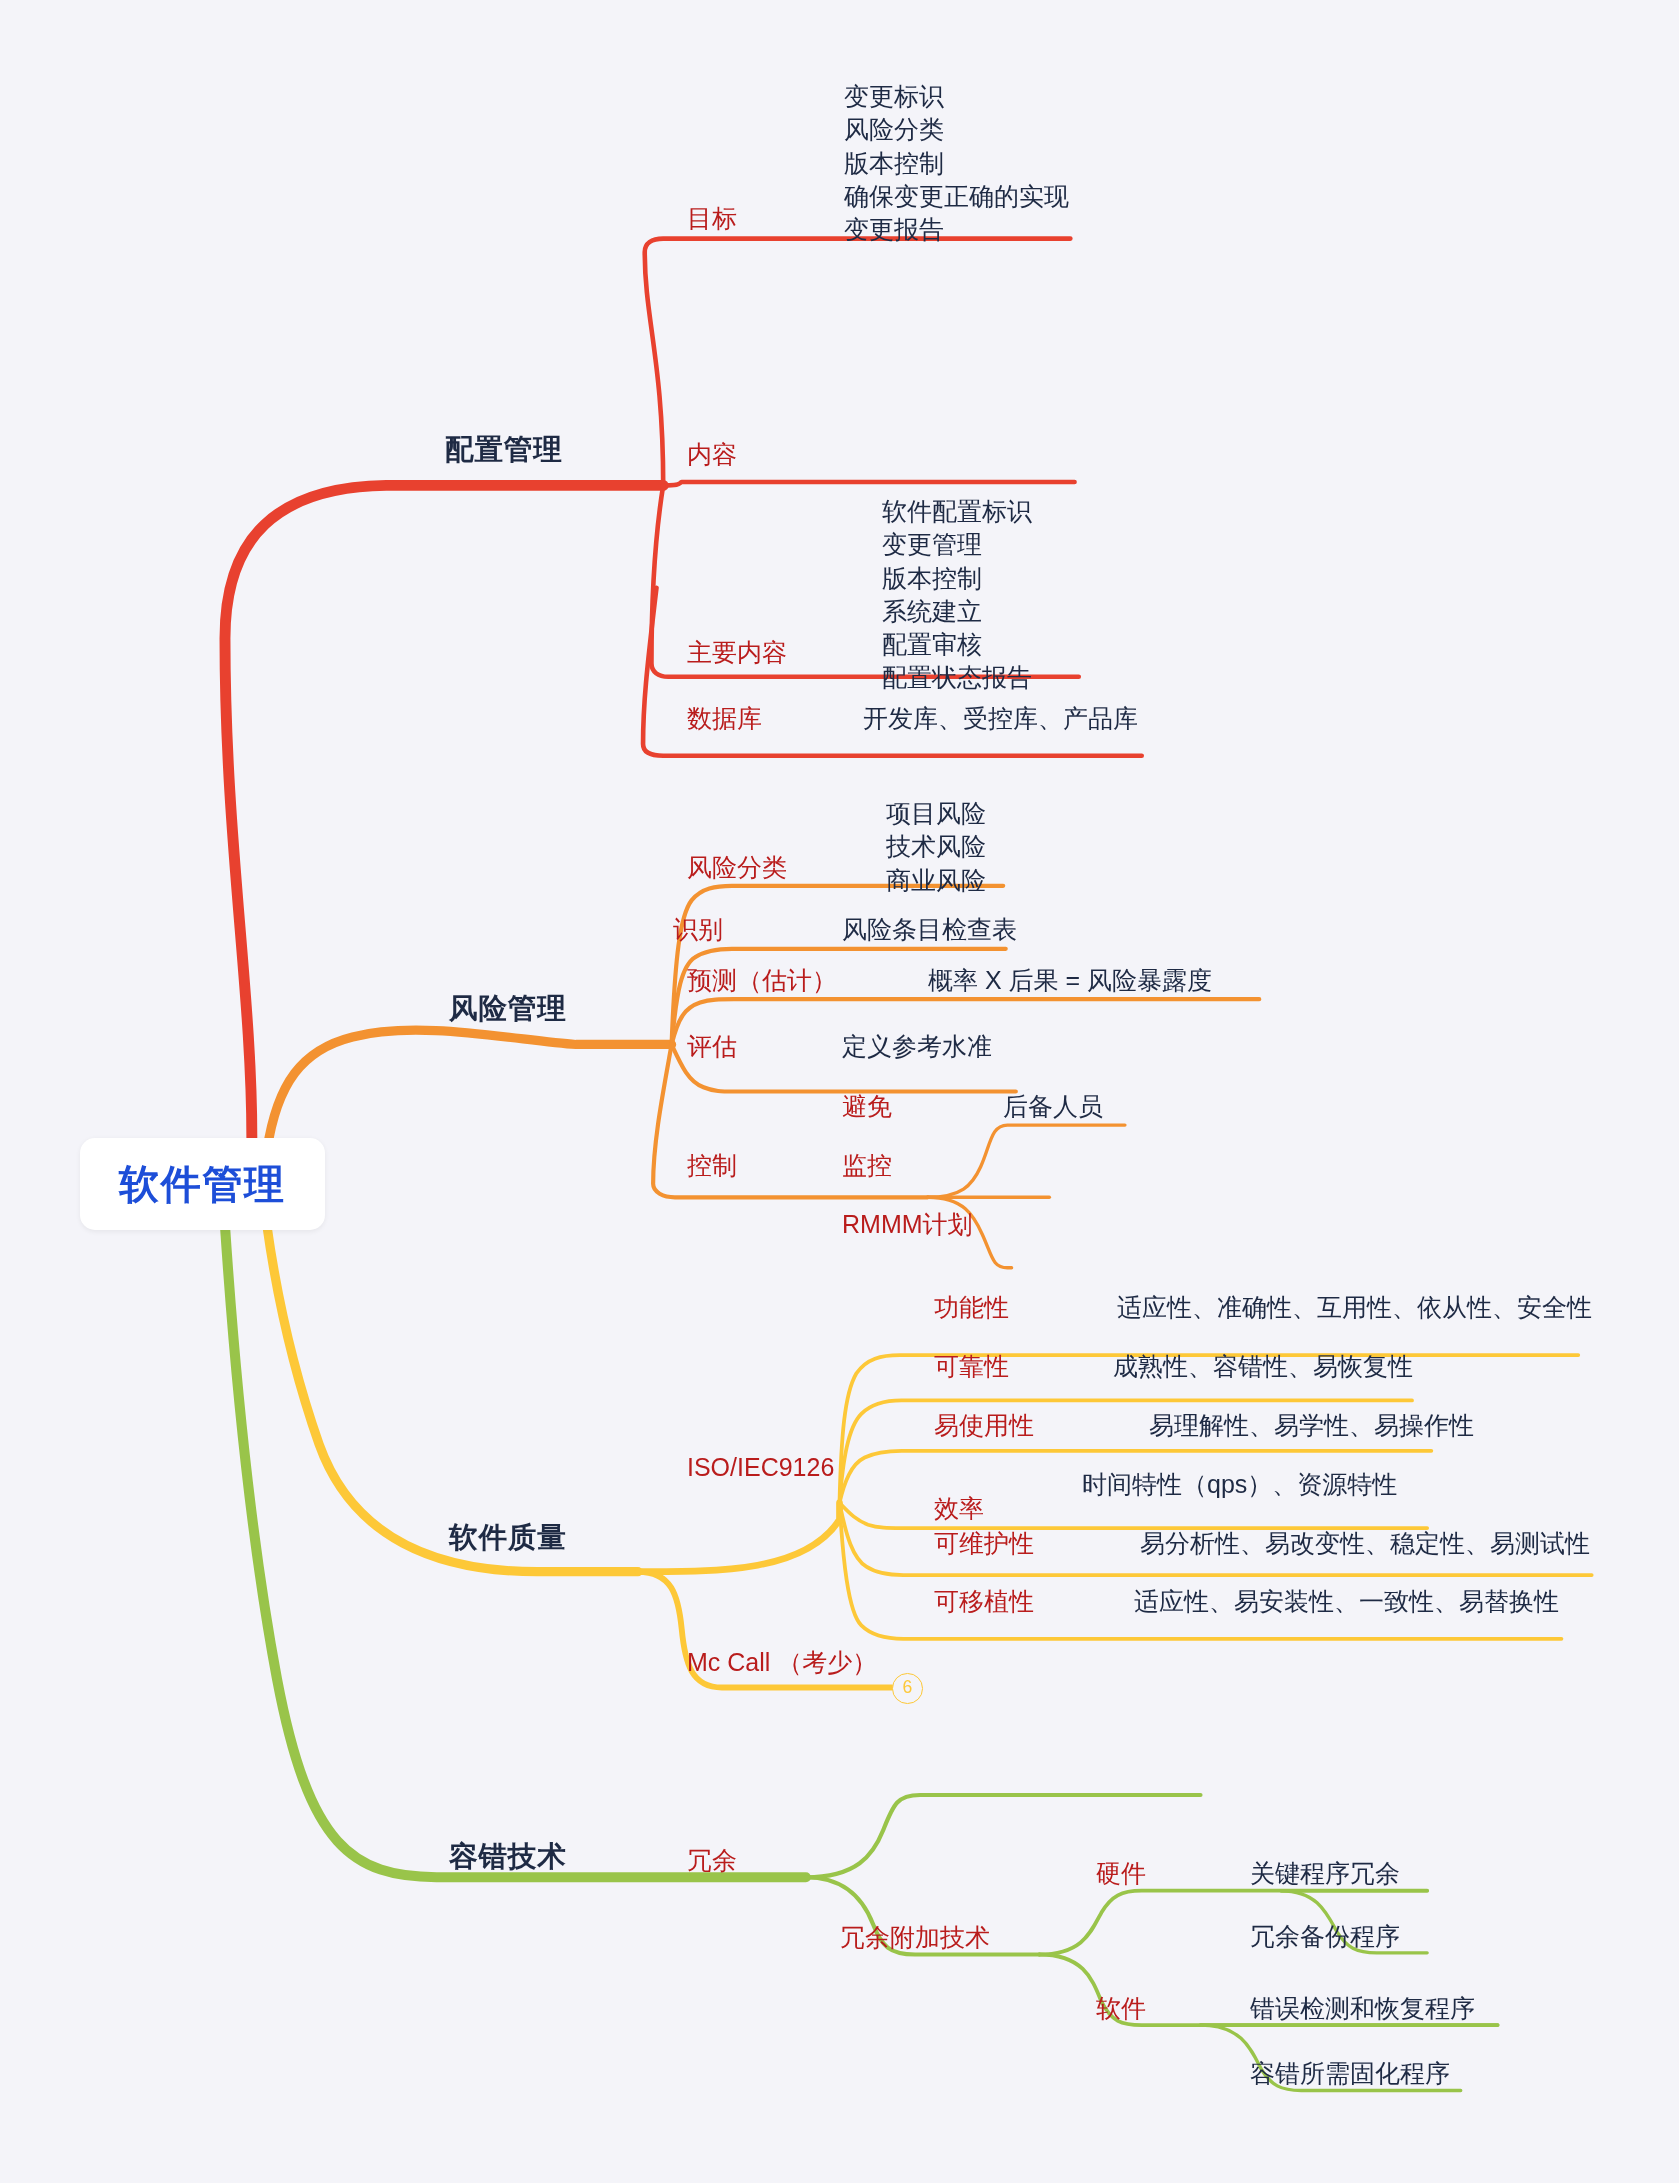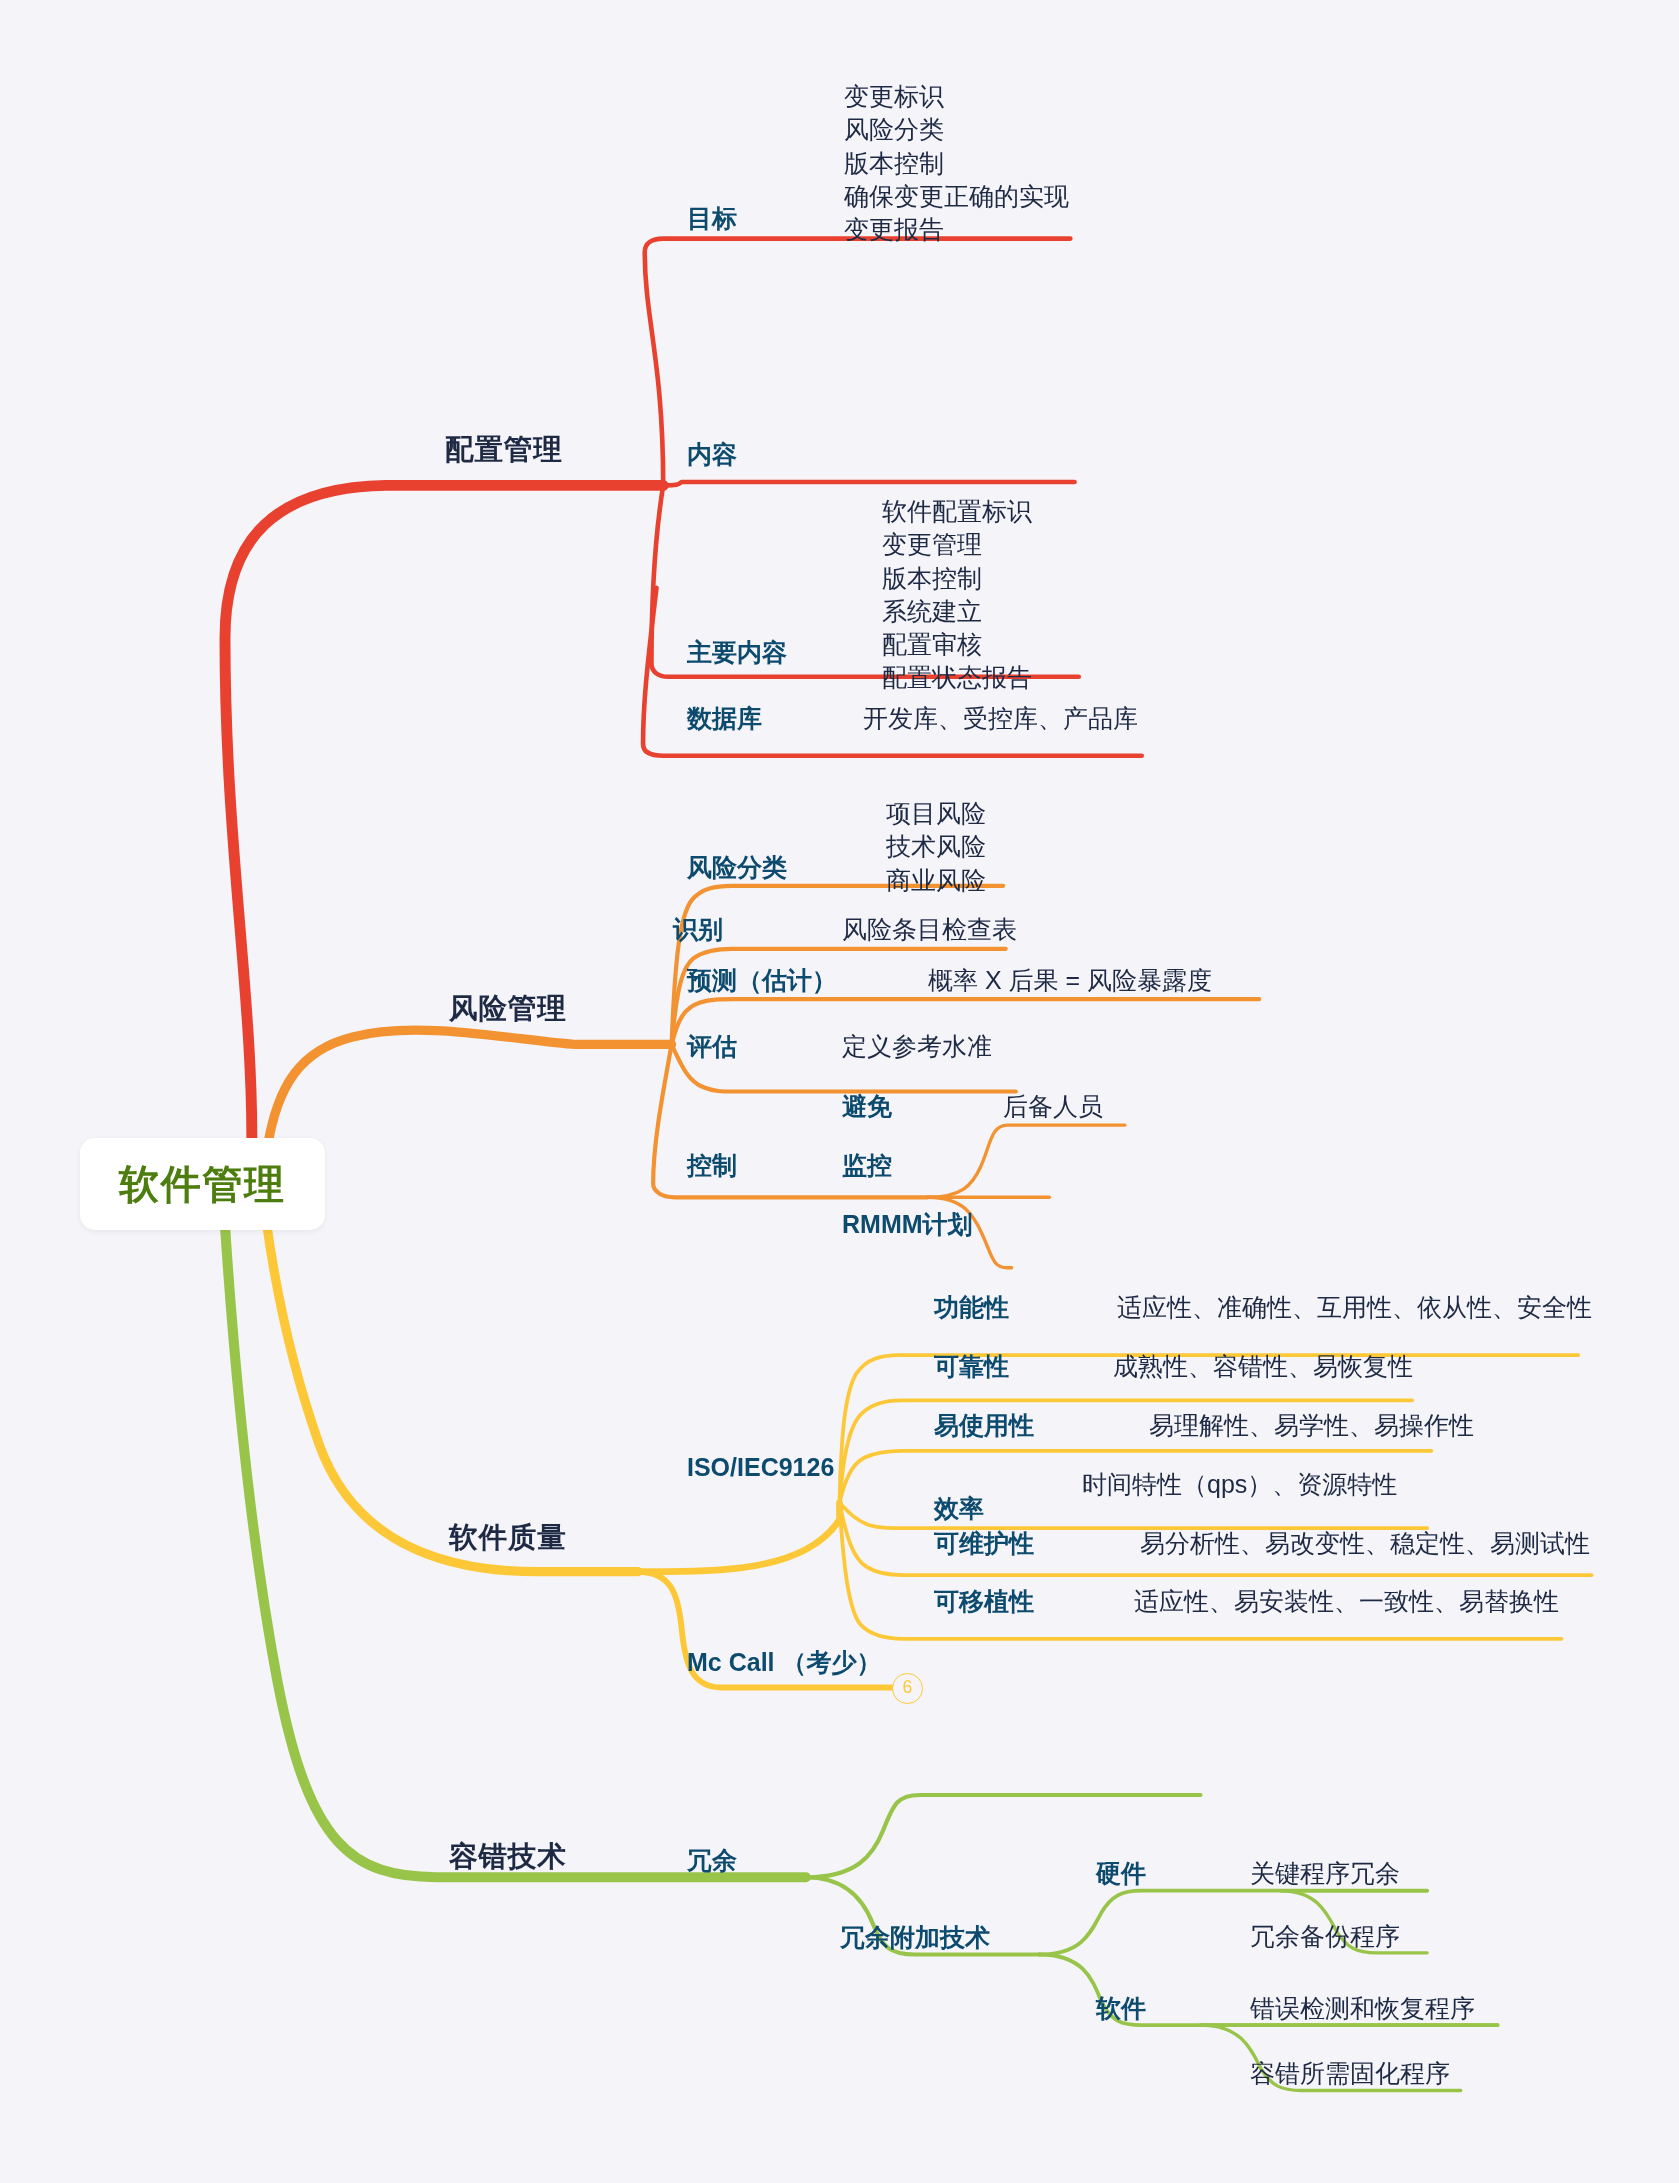--- a/index.html
+++ b/index.html
@@ -14,28 +14,28 @@
 
   .node{position:absolute;white-space:nowrap;color:#1e2a44;}
 
   
   .root{
     background:#ffffff;
     border-radius:15px;
     padding:18.5px 39px;
     font-size:40px;
     font-weight:bold;
-    color:#4d7c0f;
+    color:#1d4ed8;
     box-shadow:0 1.7px 5px rgba(0,0,0,.06);
     letter-spacing:1.7px;
   }
   
   .l1{font-size:28.6px;font-weight:bold;color:#1e2a44;letter-spacing:0.8px;}
   
-  .l2{font-size:25px;font-weight:bold;color:#0c4a6e;}
+  .l2{font-size:25px;font-weight:normal;color:#b91c1c;}
   
   .l3{font-size:25px;font-weight:normal;color:#1e2a44;line-height:1.33;}
   .l3 .ln{display:block;}
 
   .badge{
     position:absolute;
     width:28.6px;height:28.6px;
     border:1.7px solid #fdc838;
     border-radius:50%;
     color:#fdc838;

